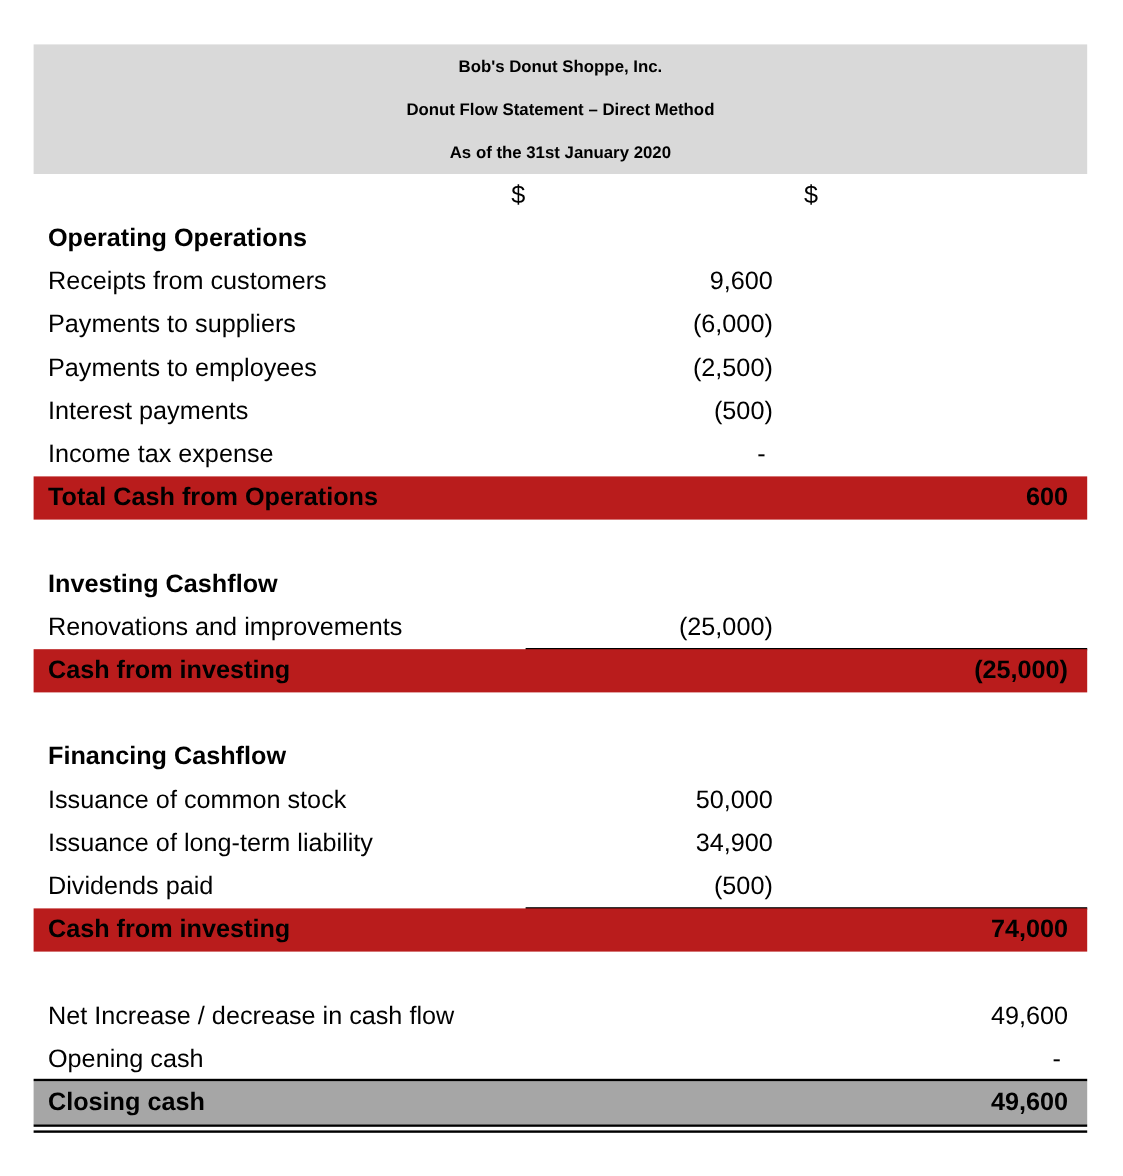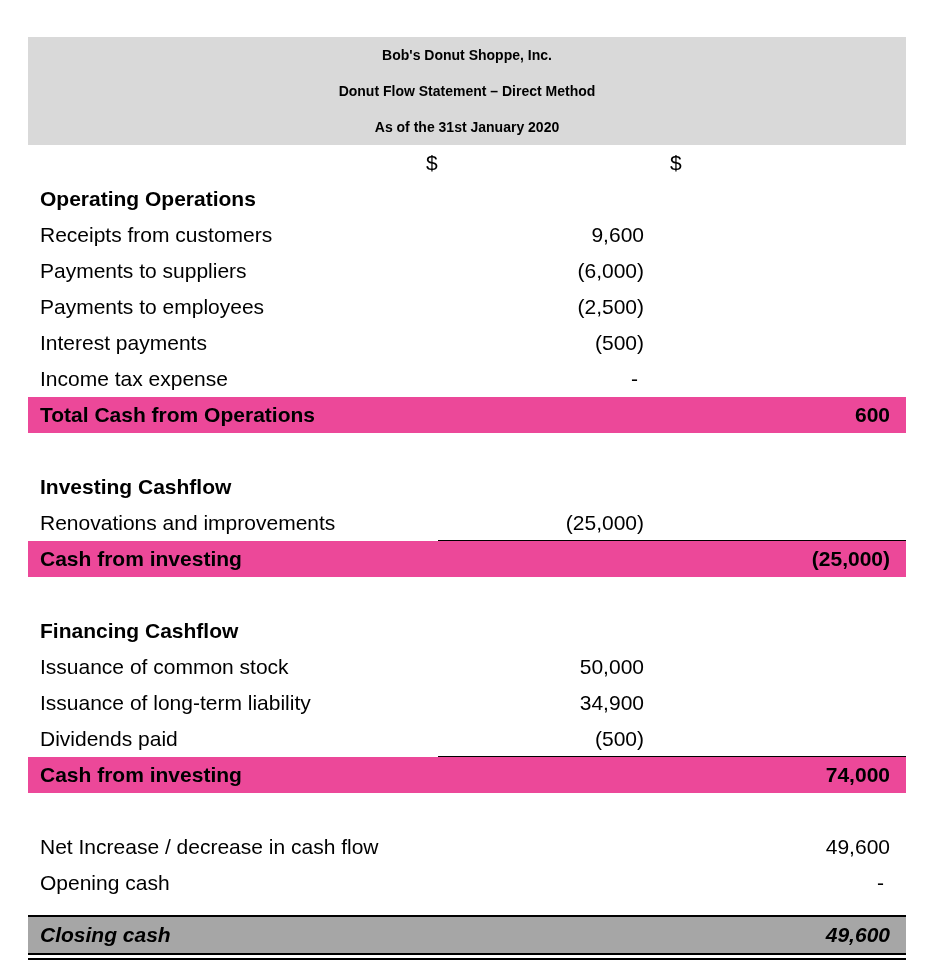--- a/index.html
+++ b/index.html
@@ -5,21 +5,21 @@
   html, body { margin: 0; padding: 0; background: #ffffff; }
   body { width: 936px; height: 980px; position: relative; font-family: "Liberation Sans", sans-serif; color: #000; }
   .sheet { position: absolute; left: 28px; top: 37px; width: 878px; }
   .header { background: #d9d9d9; height: 108px; text-align: center; font-weight: bold; font-size: 14px; }
   .header div { height: 36px; line-height: 36px; }
   .row { position: relative; height: 36px; line-height: 36px; font-size: 21px; }
   .row .label { position: absolute; left: 12px; }
   .row .c1 { position: absolute; right: 262px; text-align: left; }
   .row .c2 { position: absolute; right: 16px; text-align: left; }
   .row.bold { font-weight: bold; }
-  .row.shade { background: #ec4899; }
+  .row.shade { background: #b91c1c; }
   .row.dark { background: #a6a6a6; }
   .dollar { position: absolute; font-size: 21px; }
   .rule { position: absolute; left: 410px; right: 0; border-top: 2px solid #000; }
   .rule-full { position: absolute; left: 0; right: 0; border-top: 2px solid #000; }
   .dbl { position: absolute; left: 0; right: 0; height: 3px; border-top: 2px solid #000; border-bottom: 2px solid #000; }
 </style>
 </head>
 <body>
 
 <div class="sheet">
@@ -103,19 +103,19 @@
   <div class="row"></div>
 
   <div class="row">
       <span class="label">Net Increase / decrease in cash flow</span>
       <span class="c2">49,600</span>
     </div>
   <div class="row">
       <span class="label">Opening cash</span>
       <span class="c2" style="right:22px;">-</span>
     </div>
-  <div class="row bold dark" style="margin-top:16px;font-style:italic;">
+  <div class="row bold dark" style="margin-top:0;">
     <div class="rule-full" style="top:-2px;"></div>
     <span class="label">Closing cash</span>
       <span class="c2">49,600</span>
     <div class="dbl" style="bottom:-7px;"></div>
   </div>
 </div>
 
 </body></html>

